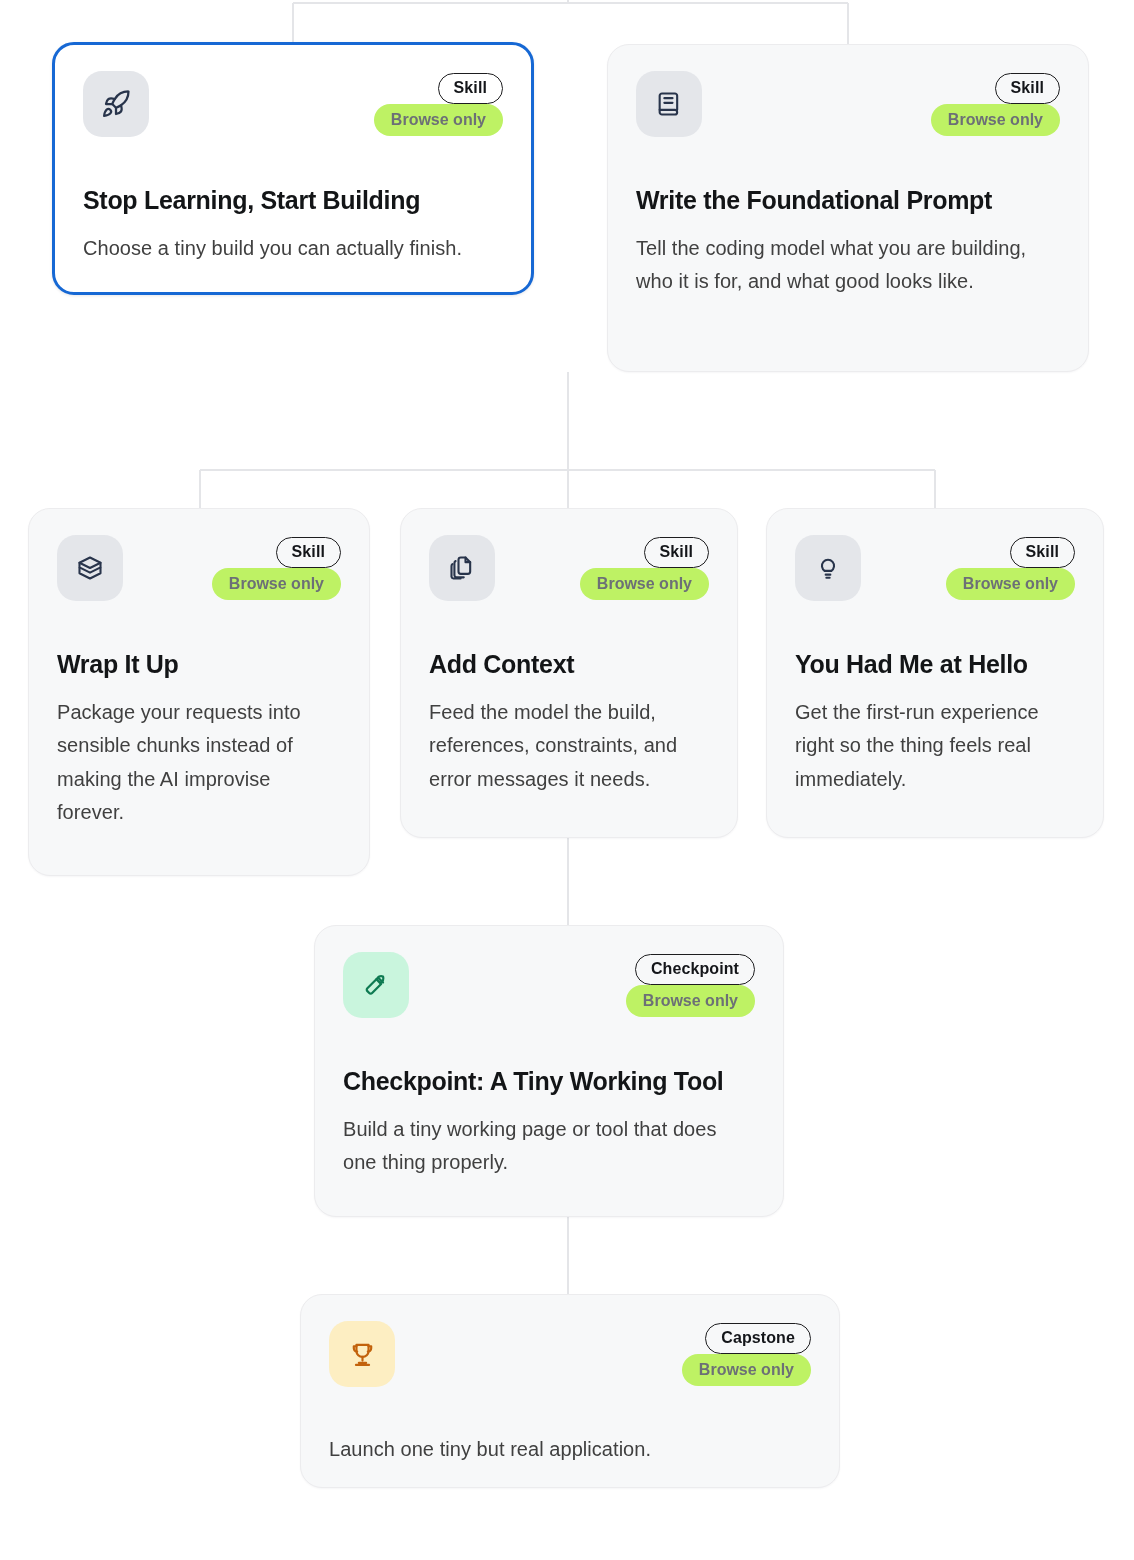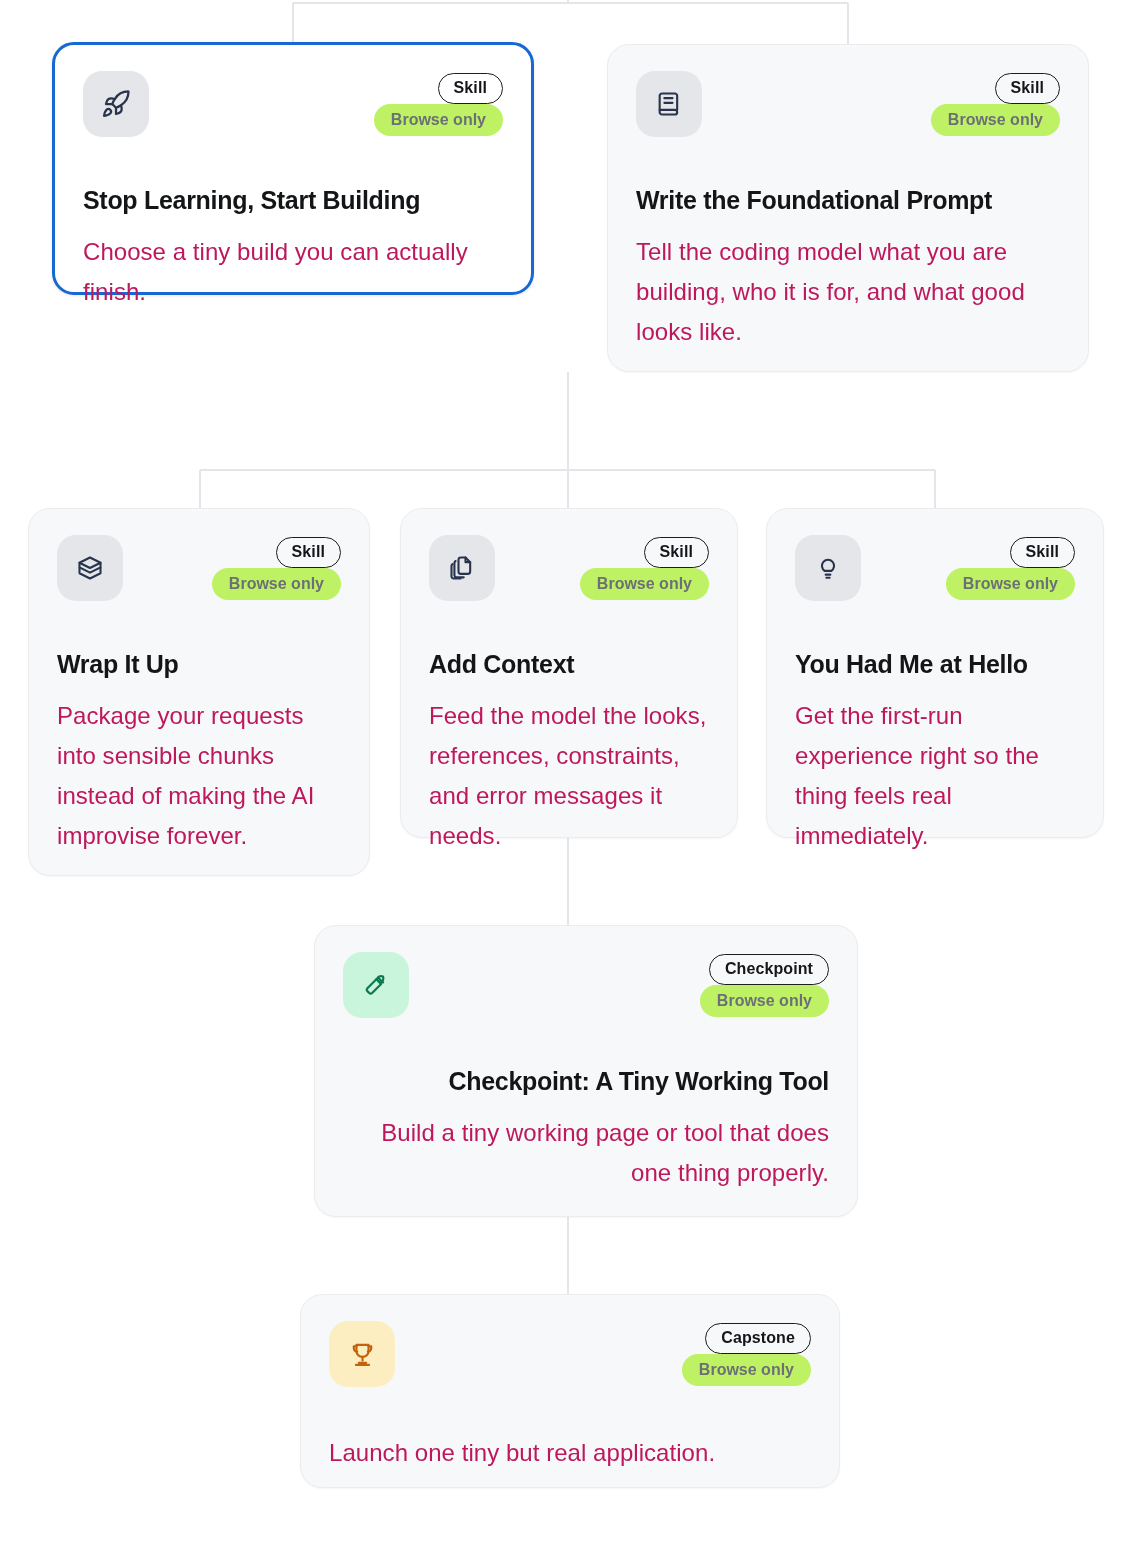--- a/index.html
+++ b/index.html
@@ -99,34 +99,34 @@
   .card-title {
     margin: 18px 0 0 0;
     font-size: 25px;
     font-weight: 700;
     color: #131517;
     letter-spacing: -0.3px;
     line-height: 1.22;
   }
   .card-desc {
     margin: 16px 0 0 0;
-    font-size: 24px;
+    font-size: 20px;
     font-weight: 400;
-    color: #be185d;
+    color: #404040;
     line-height: 1.68;
     letter-spacing: 0.05px;
   }
 
   
   #card-stop      { left: 52px;  top: 42px;   width: 482px; height: 253px; }
   #card-prompt    { left: 607px; top: 44px;   width: 482px; height: 328px; }
   #card-wrap      { left: 28px;  top: 508px;  width: 342px; height: 368px; }
   #card-context   { left: 400px; top: 508px;  width: 338px; height: 330px; }
   #card-hello     { left: 766px; top: 508px;  width: 338px; height: 330px; }
-  #card-checkpoint{ left: 314px; top: 925px;  width: 544px; height: 292px; text-align: right; }
+  #card-checkpoint{ left: 314px; top: 925px;  width: 470px; height: 292px; }
   #card-capstone  { left: 300px; top: 1294px; width: 540px; height: 194px; }
 
   #card-checkpoint .card-title,
   #card-capstone .card-title { font-size: 25px; }
 </style>
 </head>
 <body>
 
 <svg id="tree-canvas" viewBox="0 0 1134 1560">
 
@@ -211,21 +211,21 @@
         <path d="M6.5 6A1.9 1.9 0 0 0 5.5 7.7v10.6A1.9 1.9 0 0 0 7.2 20h6.3"></path>
         <path d="M3.8 8.6A1.9 1.9 0 0 0 3 10.2v9.3A1.9 1.9 0 0 0 4.7 21h6.1"></path>
       </svg>
     </div>
     <div class="badges">
       <span class="pill-kind">Skill</span>
       <span class="pill-access">Browse only</span>
     </div>
   </div>
   <h3 class="card-title">Add Context</h3>
-  <p class="card-desc">Feed the model the looks, references, constraints, and error messages it needs.</p>
+  <p class="card-desc">Feed the model the build, references, constraints, and error messages it needs.</p>
 </div>
 
 <div class="card" id="card-hello">
   <div class="card-head">
     <div class="icon-tile">
       <svg width="28" height="28" viewBox="0 0 24 24" fill="none" stroke="#28344b" stroke-width="1.8" stroke-linecap="round" stroke-linejoin="round">
         <path d="M9.2 14.5a5.2 5.2 0 1 1 5.6 0"></path>
         <path d="M9.2 14.5h5.6"></path>
         <path d="M10 17.7h4"></path>
         <path d="M10.6 20.4h2.8"></path>

